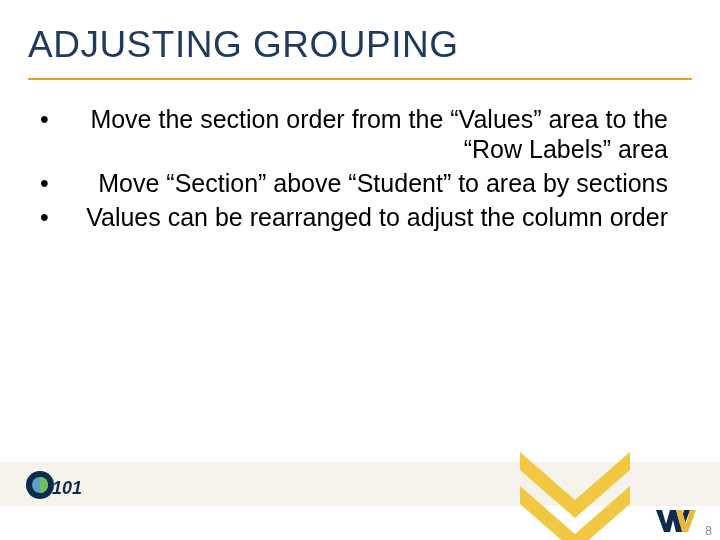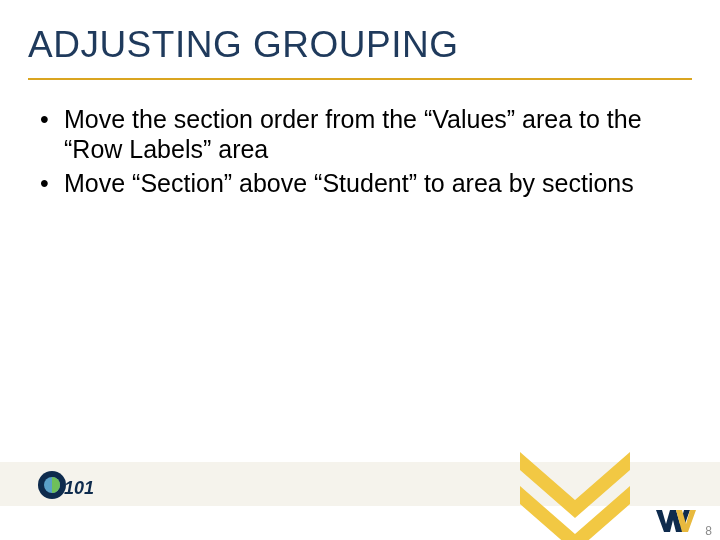--- a/index.html
+++ b/index.html
@@ -1,17 +1,17 @@
 <!DOCTYPE html>
 <html><head>
 <meta charset="utf-8">
 <style>
   * { margin: 0; padding: 0; box-sizing: border-box; }
   html, body { width: 720px; height: 540px; overflow: hidden; font-family: Arial, Helvetica, sans-serif; background: #fff; }
-  .slide { position: relative; width: 720px; height: 540px; background: #fff; }
+  .slide { position: relative; width: 720px; height: 540px; background: #fff; text-align: right; }
   .title {
     position: absolute;
     top: 24px;
     left: 28px;
     font-size: 37px;
     font-weight: 400;
     letter-spacing: 0.5px;
     color: #1f3a5c;
   }
   .title-underline {
@@ -44,21 +44,21 @@
   .footer-bar {
     position: absolute;
     left: 0;
     bottom: 34px;
     width: 720px;
     height: 44px;
     background: #f5f3ec;
   }
   .logo-101 {
     position: absolute;
-    left: 34px;
+    left: 22px;
     bottom: 0;
     width: 60px;
     height: 42px;
   }
   .chevron {
     position: absolute;
     right: 90px;
     bottom: 0;
     width: 110px;
     height: 88px;
@@ -84,20 +84,21 @@
 
 <div class="slide">
 
   <div class="title">ADJUSTING GROUPING</div>
   <div class="title-underline"></div>
 
   <div class="body">
     <ul>
       <li>Move the section order from the “Values” area to the “Row Labels” area</li>
       <li>Move “Section” above “Student” to area by sections</li>
+      <li>Values can be rearranged to adjust the column order</li>
     </ul>
   </div>
 
   <div class="footer-bar">
     <div class="logo-101">
       <svg viewBox="0 0 60 42" width="60" height="42">
         <circle cx="18" cy="21" r="14" fill="#0e2b4d"></circle>
         <path d="M10 21 A8 8 0 0 1 26 21 A8 8 0 0 1 10 21" fill="#5aa0c8"></path>
         <path d="M18 13 A8 8 0 0 1 18 29" fill="#6fbf5a"></path>
         <text x="30" y="30" font-family="Arial" font-size="18" font-style="italic" font-weight="bold" fill="#0e2b4d">101</text>

